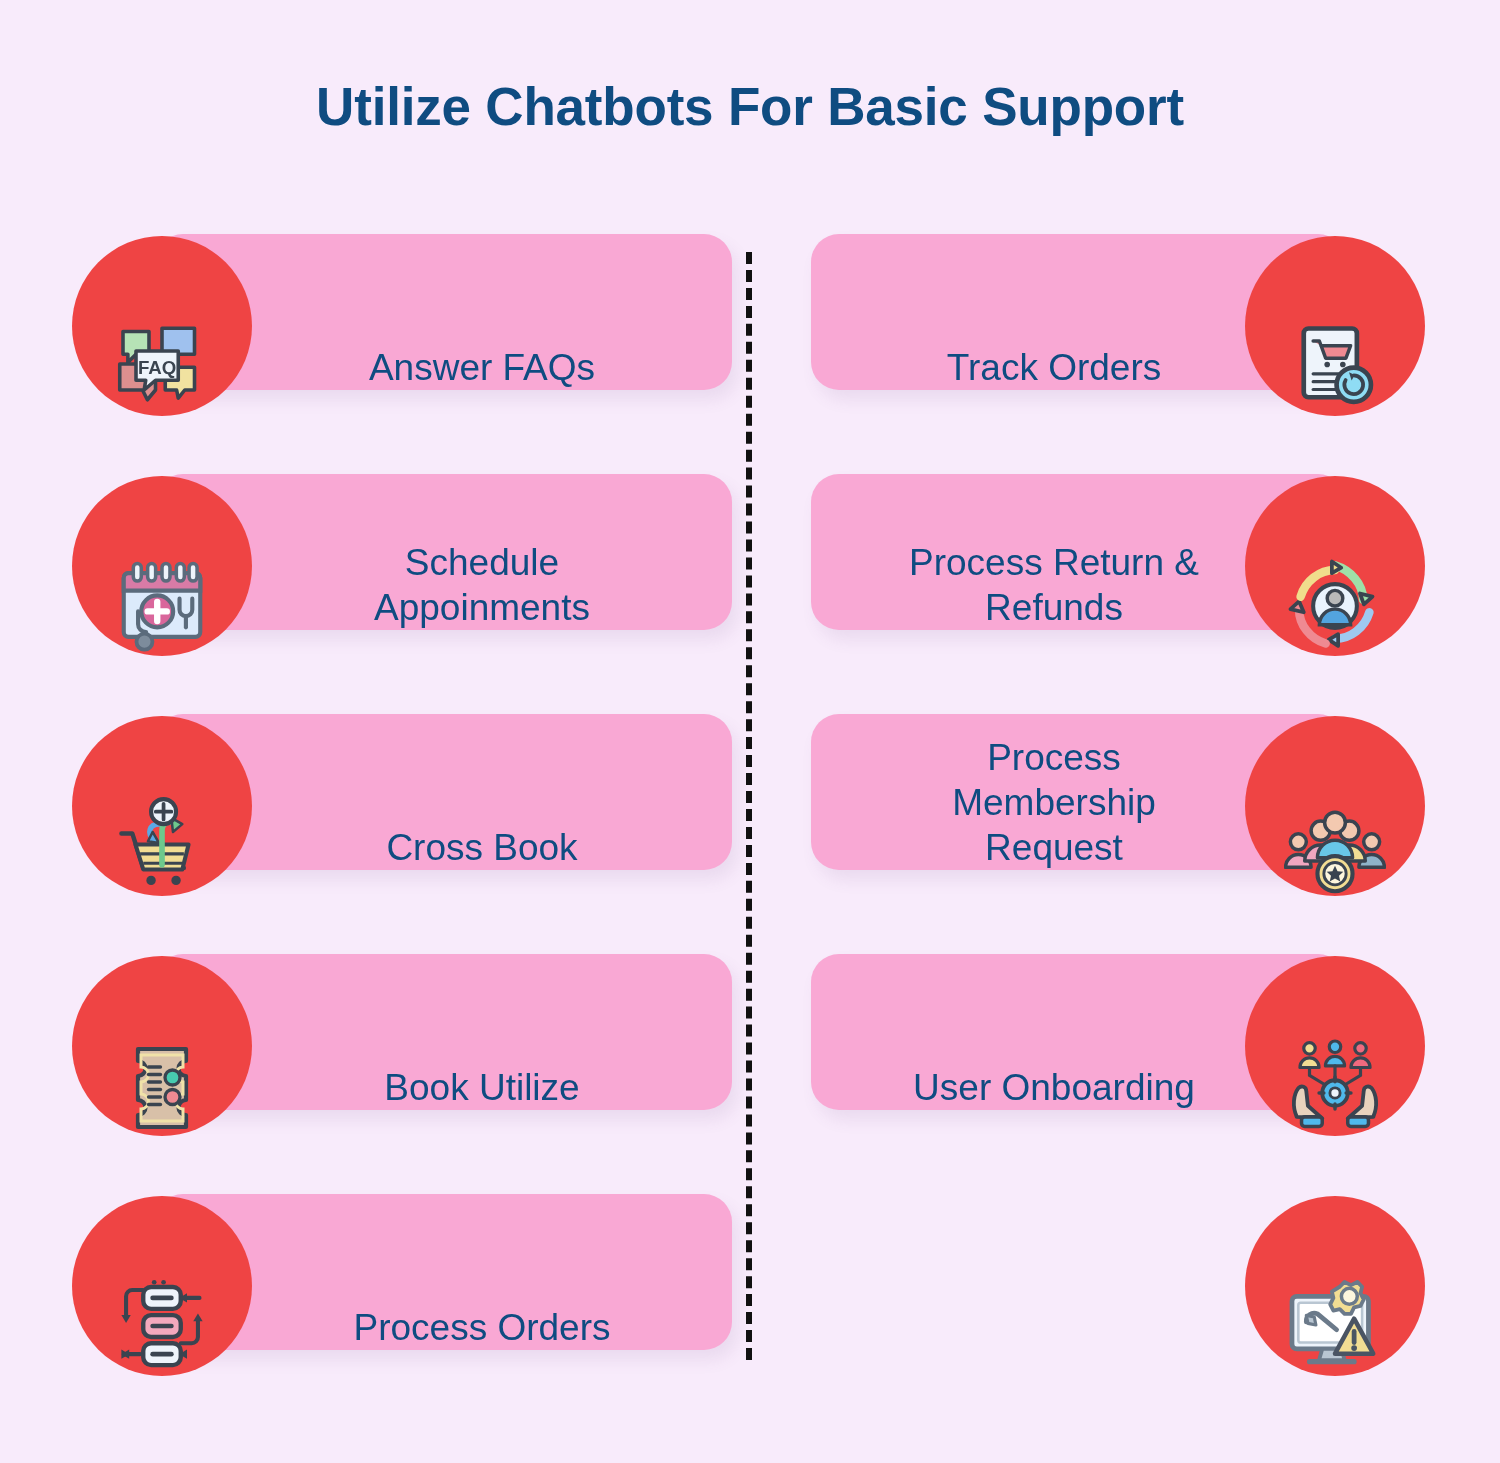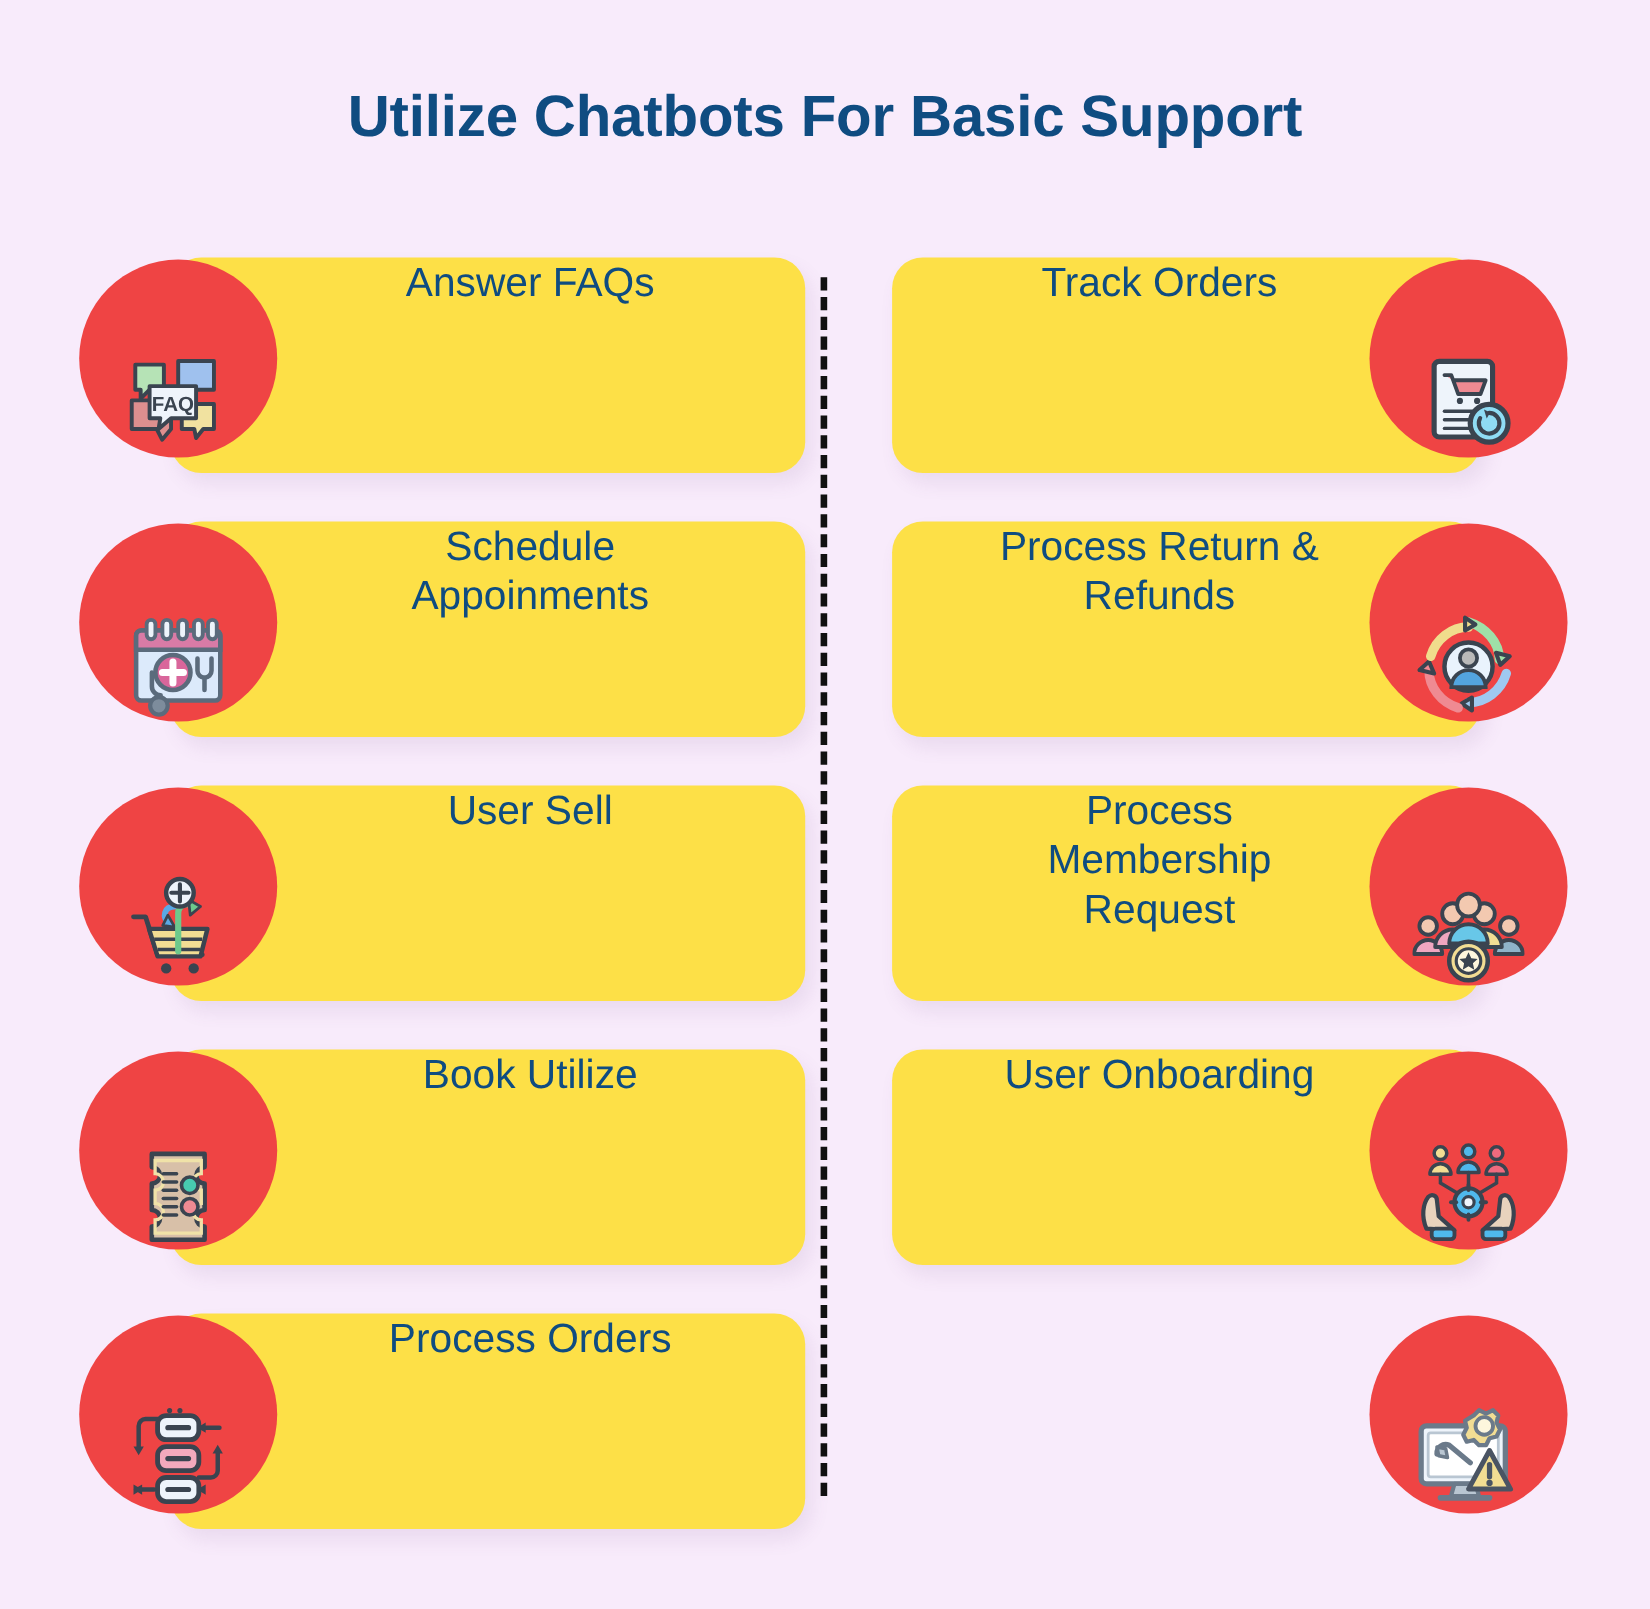--- a/index.html
+++ b/index.html
@@ -54,26 +54,26 @@
     width: 1500px;
   }
   .row {
     position: relative;
     height: 240px;
   }
 
   .card {
     position: absolute;
     top: 6px;
-    height: 196px;
-    background: #fde047;
+    height: 156px;
+    background: #f9a8d4;
     border-radius: 28px;
     box-shadow: 6px 10px 16px rgba(120, 80, 140, 0.10);
     display: flex;
-    align-items: flex-start;
+    align-items: flex-end;
     box-sizing: border-box;
   }
   .card.left {
     left: 155px;
     width: 577px;
     justify-content: flex-end;
     padding-right: 0;
   }
   .card.right {
     left: 772px;
@@ -211,21 +211,21 @@
           <circle cx="32" cy="32" r="14" fill="#e9f3fd" stroke="#3a4450" stroke-width="2.6"></circle>
           <circle cx="32" cy="27" r="5" fill="#b9b9b9" stroke="#3a4450" stroke-width="2.2"></circle>
           <path d="M22 44a10 10 0 0 1 20 0z" fill="#53a4df" stroke="#3a4450" stroke-width="2.2"></path>
         </svg>
       </div>
     </div>
 
     <div class="row">
 
       <div class="card left">
-        <div class="card-label">User Sell</div>
+        <div class="card-label">Cross Book</div>
       </div>
       <div class="bubble left-bubble">
         <svg width="100" height="100" viewBox="0 0 64 64">
           <path d="M6 24h7l7 22h26" fill="none" stroke="#3a4450" stroke-width="2.8" stroke-linecap="round" stroke-linejoin="round"></path>
           <path d="M15 31h34l-4 16H20z" fill="#f2dd93" stroke="#3a4450" stroke-width="2.6" stroke-linejoin="round"></path>
           <path d="M18 37h28M20 43h25" stroke="#3a4450" stroke-width="2"></path>
           <circle cx="25" cy="54" r="3" fill="#3a4450"></circle>
           <circle cx="41" cy="54" r="3" fill="#3a4450"></circle>
           <path d="M27 28c-5-4-3-10 3-10" fill="none" stroke="#5aa9e6" stroke-width="3.4" stroke-linecap="round"></path>
           <path d="M26 23l-3 6 7 1z" fill="#5aa9e6" stroke="#3a4450" stroke-width="1.6" stroke-linejoin="round"></path>

